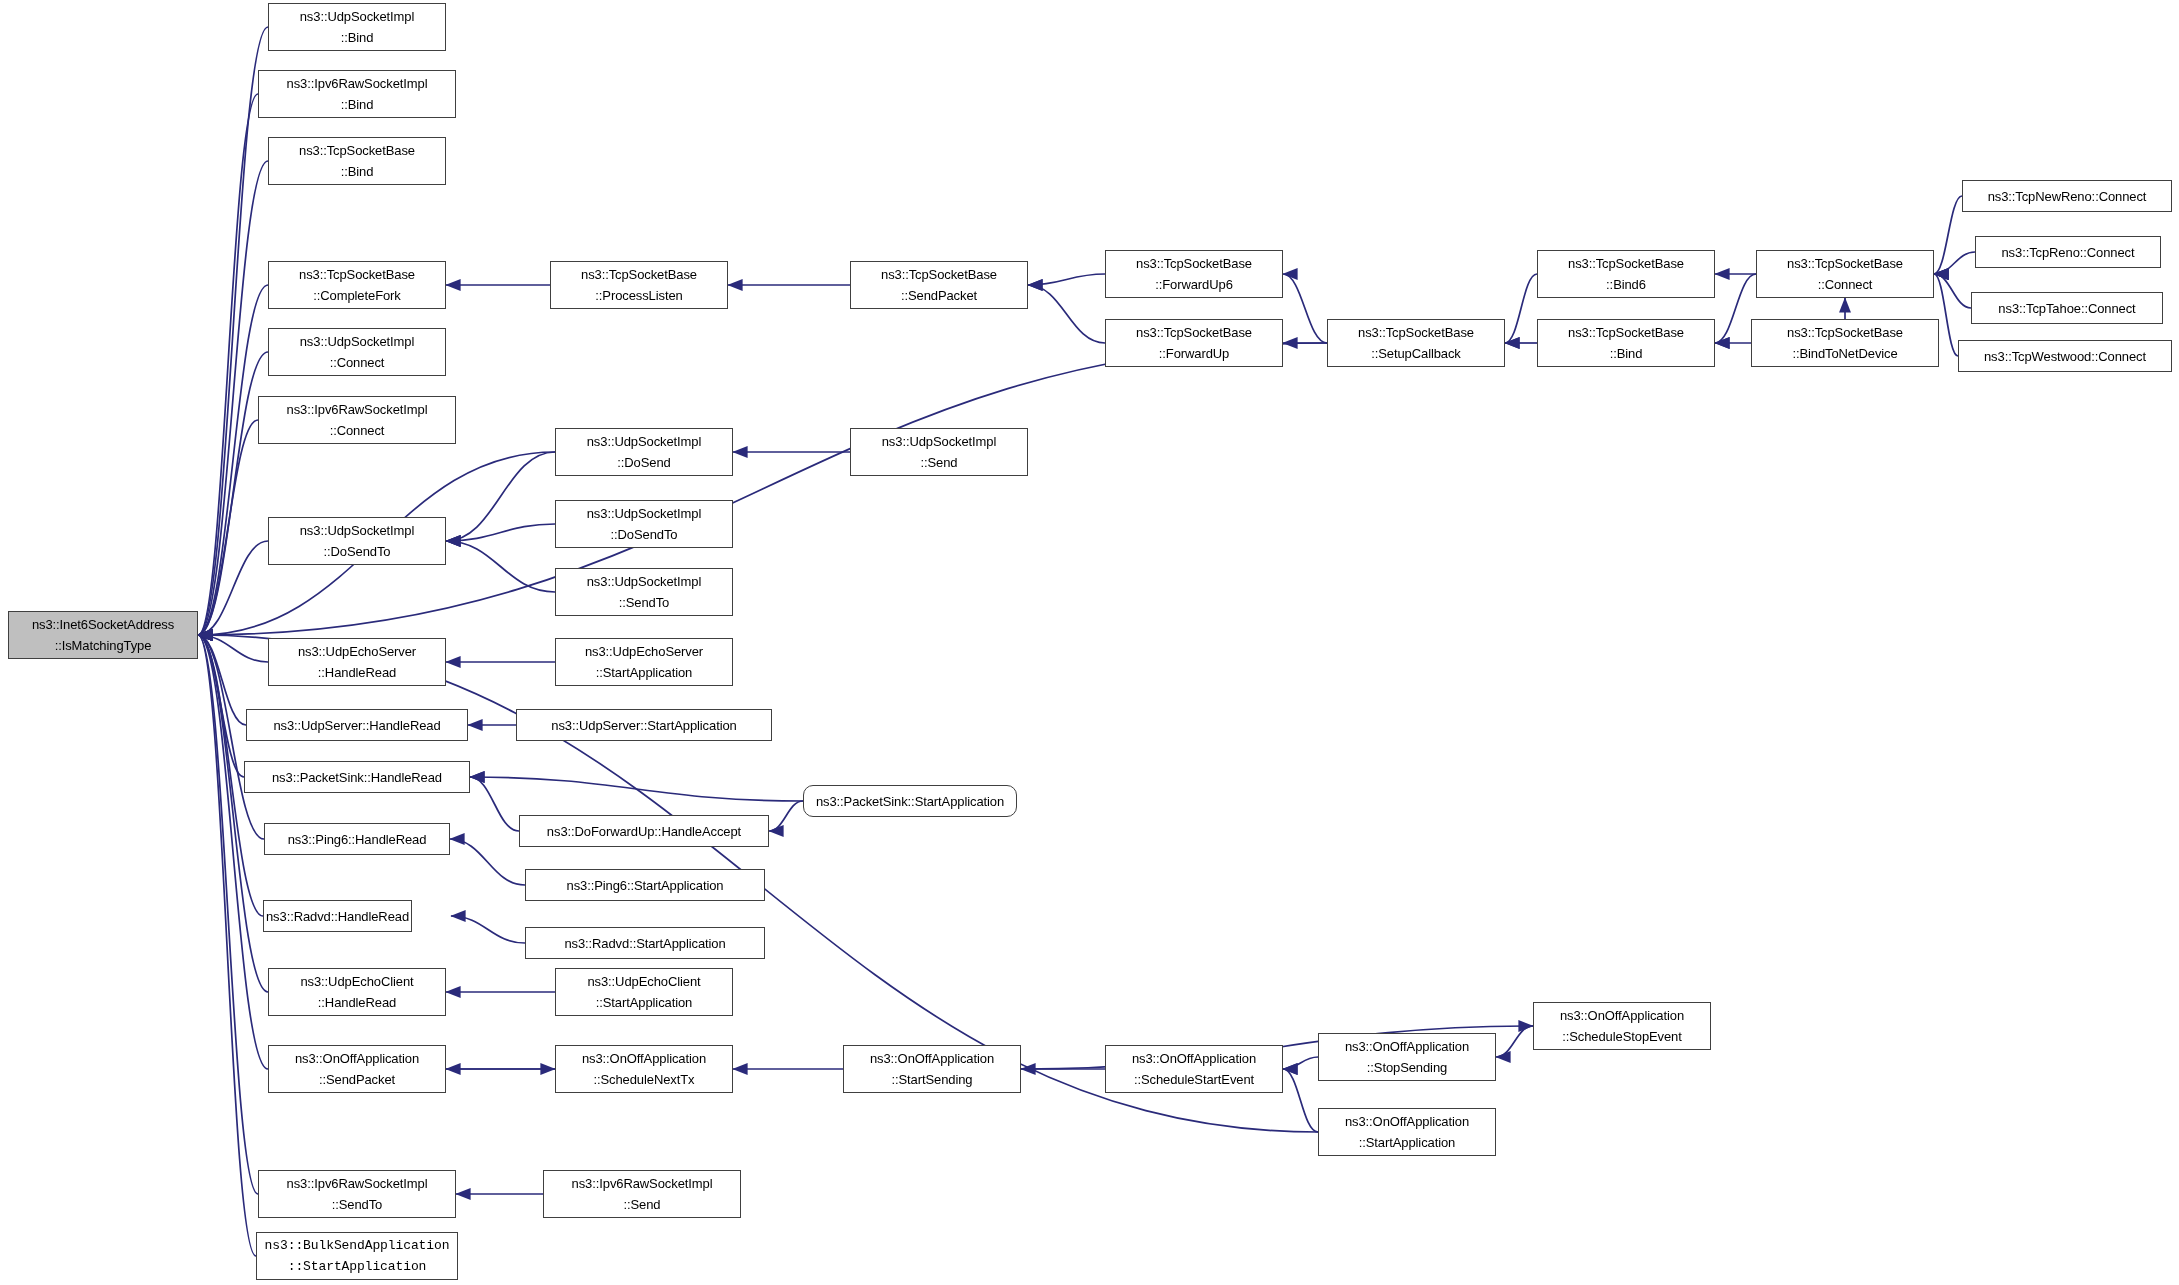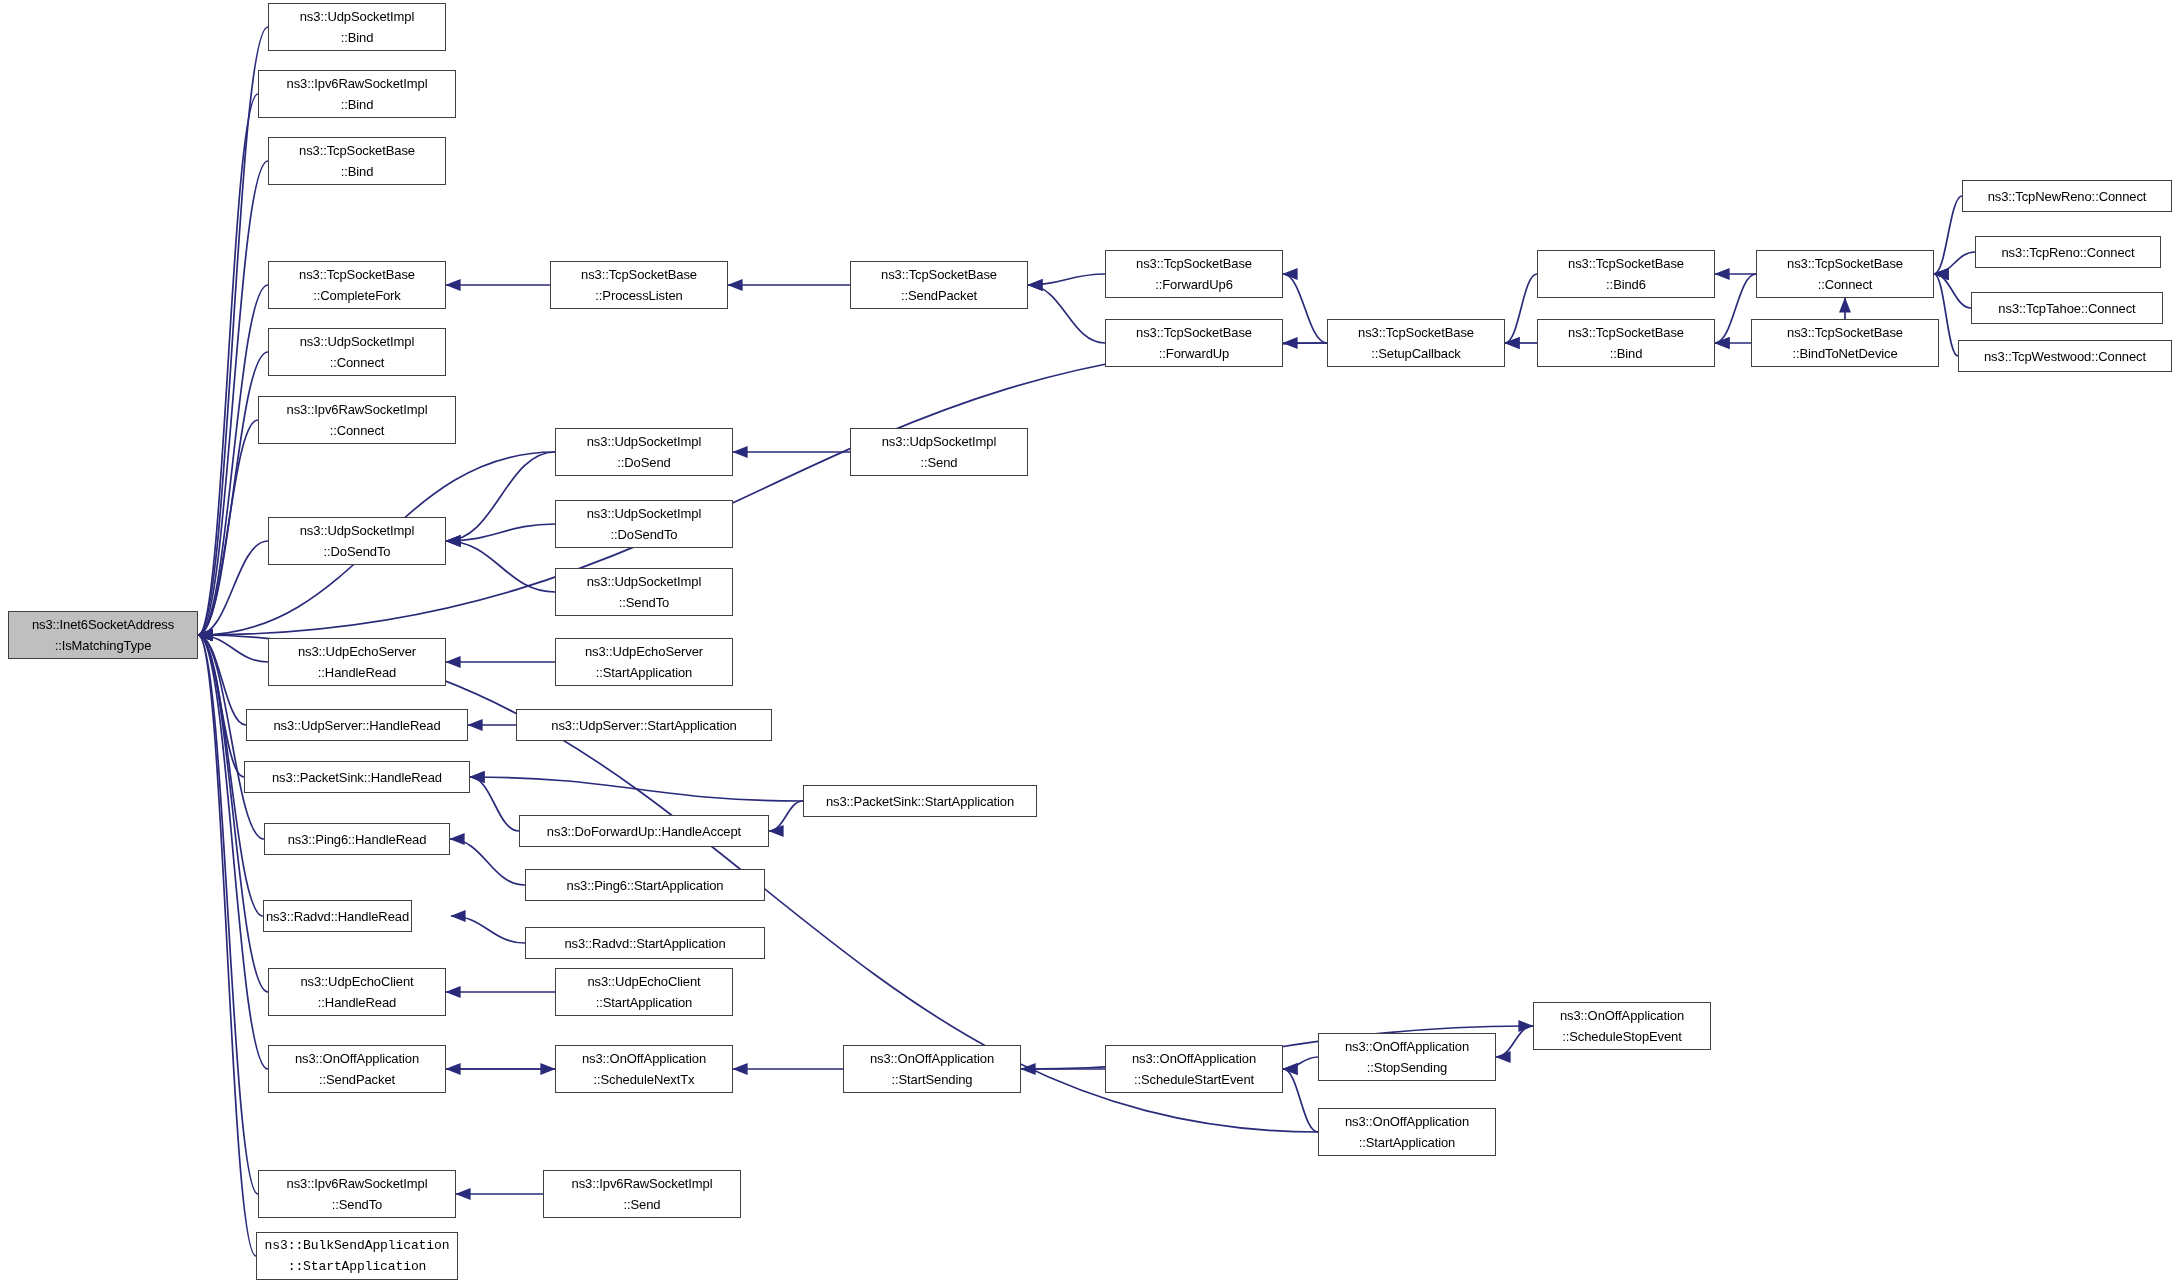--- a/index.html
+++ b/index.html
@@ -143,21 +143,21 @@
       <div class="node" style="left: 555px; top: 638px; width: 178px; height: 48px;"><span class="l1">ns3::UdpEchoServer</span><span class="l2">::StartApplication</span></div>
       <div class="node" style="left: 516px; top: 709px; width: 256px; height: 32px;"><span class="l1">ns3::UdpServer::StartApplication</span></div>
       <div class="node" style="left: 519px; top: 815px; width: 250px; height: 32px;"><span class="l1">ns3::DoForwardUp::HandleAccept</span></div>
       <div class="node" style="left: 525px; top: 869px; width: 240px; height: 32px;"><span class="l1">ns3::Ping6::StartApplication</span></div>
       <div class="node" style="left: 525px; top: 927px; width: 240px; height: 32px;"><span class="l1">ns3::Radvd::StartApplication</span></div>
       <div class="node" style="left: 555px; top: 968px; width: 178px; height: 48px;"><span class="l1">ns3::UdpEchoClient</span><span class="l2">::StartApplication</span></div>
       <div class="node" style="left: 555px; top: 1045px; width: 178px; height: 48px;"><span class="l1">ns3::OnOffApplication</span><span class="l2">::ScheduleNextTx</span></div>
       <div class="node" style="left: 543px; top: 1170px; width: 198px; height: 48px;"><span class="l1">ns3::Ipv6RawSocketImpl</span><span class="l2">::Send</span></div>
       <div class="node" style="left: 850px; top: 261px; width: 178px; height: 48px;"><span class="l1">ns3::TcpSocketBase</span><span class="l2">::SendPacket</span></div>
       <div class="node" style="left: 850px; top: 428px; width: 178px; height: 48px;"><span class="l1">ns3::UdpSocketImpl</span><span class="l2">::Send</span></div>
-      <div class="node" style="left: 803px; top: 785px; width: 234px; height: 32px;"><span class="l1">ns3::PacketSink::StartApplication</span></div>
+      <div class="node" style="left: 803px; top: 785px; width: 214px; height: 32px; border-radius: 10px;"><span class="l1">ns3::PacketSink::StartApplication</span></div>
       <div class="node" style="left: 843px; top: 1045px; width: 178px; height: 48px;"><span class="l1">ns3::OnOffApplication</span><span class="l2">::StartSending</span></div>
       <div class="node" style="left: 1105px; top: 250px; width: 178px; height: 48px;"><span class="l1">ns3::TcpSocketBase</span><span class="l2">::ForwardUp6</span></div>
       <div class="node" style="left: 1105px; top: 319px; width: 178px; height: 48px;"><span class="l1">ns3::TcpSocketBase</span><span class="l2">::ForwardUp</span></div>
       <div class="node" style="left: 1105px; top: 1045px; width: 178px; height: 48px;"><span class="l1">ns3::OnOffApplication</span><span class="l2">::ScheduleStartEvent</span></div>
       <div class="node" style="left: 1327px; top: 319px; width: 178px; height: 48px;"><span class="l1">ns3::TcpSocketBase</span><span class="l2">::SetupCallback</span></div>
       <div class="node" style="left: 1318px; top: 1033px; width: 178px; height: 48px;"><span class="l1">ns3::OnOffApplication</span><span class="l2">::StopSending</span></div>
       <div class="node" style="left: 1318px; top: 1108px; width: 178px; height: 48px;"><span class="l1">ns3::OnOffApplication</span><span class="l2">::StartApplication</span></div>
       <div class="node" style="left: 1537px; top: 250px; width: 178px; height: 48px;"><span class="l1">ns3::TcpSocketBase</span><span class="l2">::Bind6</span></div>
       <div class="node" style="left: 1537px; top: 319px; width: 178px; height: 48px;"><span class="l1">ns3::TcpSocketBase</span><span class="l2">::Bind</span></div>
       <div class="node" style="left: 1533px; top: 1002px; width: 178px; height: 48px;"><span class="l1">ns3::OnOffApplication</span><span class="l2">::ScheduleStopEvent</span></div>

